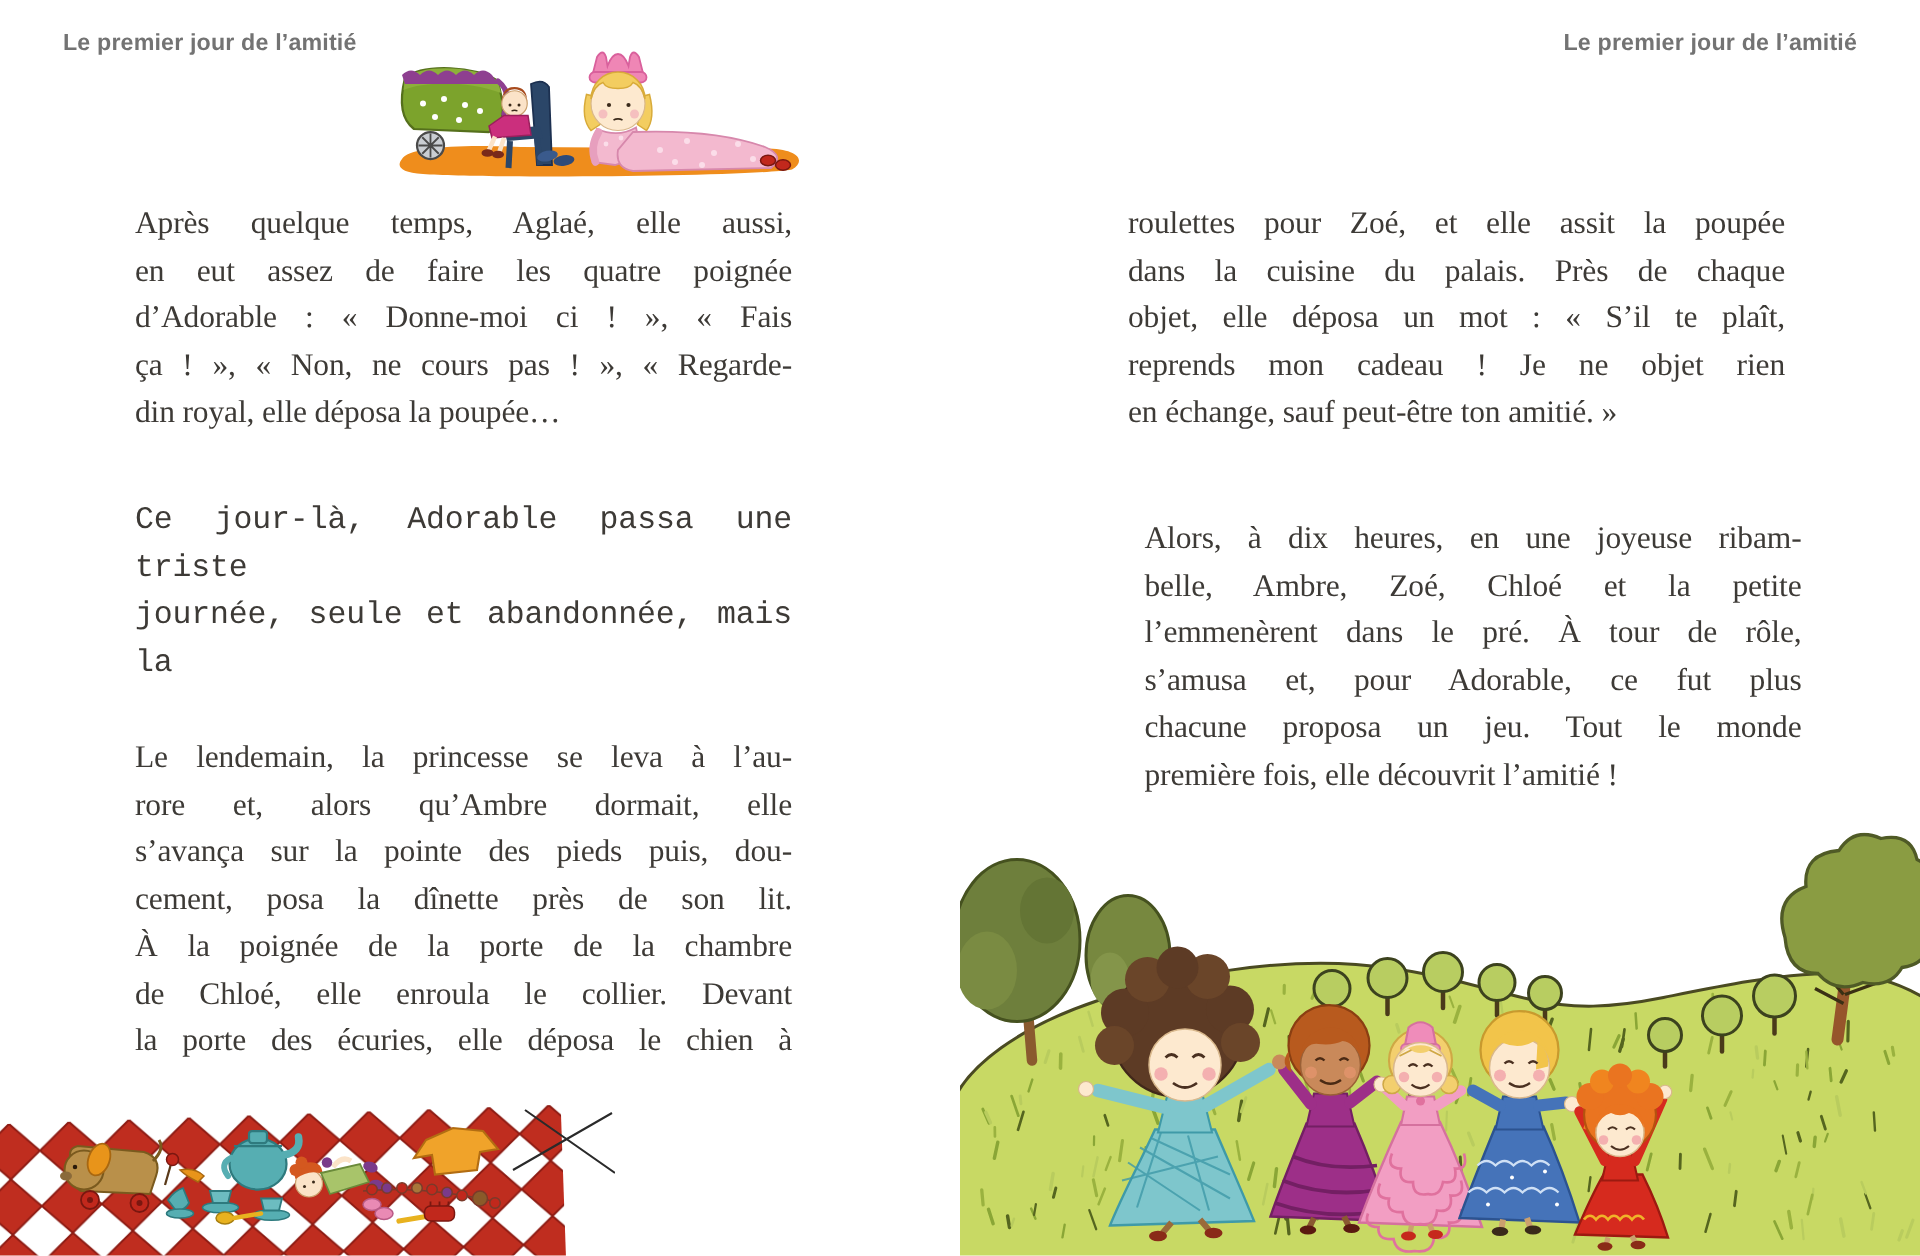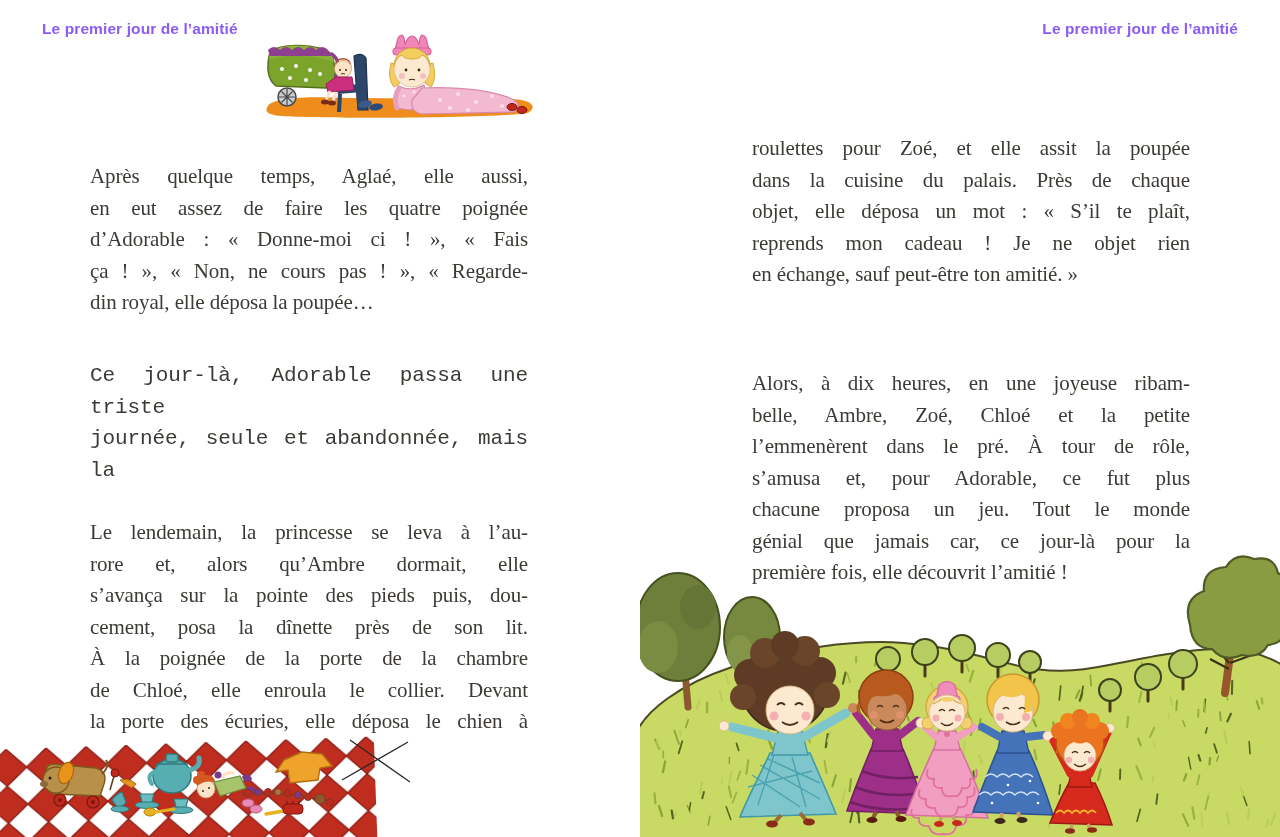--- a/index.html
+++ b/index.html
@@ -1,34 +1,34 @@
 <!DOCTYPE html>
 <html><head>
 <meta charset="utf-8">
 <style>
   html,body{margin:0;padding:0;}
   body{width:1280px;height:837px;background:#ffffff;overflow:hidden;position:relative;
        font-family:"Liberation Serif",serif;}
   .spread{position:absolute;inset:0;background:#ffffff;}
   .running-header{position:absolute;top:20px;font-family:"Liberation Sans",sans-serif;
-       font-weight:bold;font-size:15.5px;color:#8b5cf6;letter-spacing:0.1px;}
+       font-weight:bold;font-size:15.5px;color:#737373;letter-spacing:0.1px;}
   .running-header.left{left:42px;}
   .running-header.right{right:42px;text-align:right;}
   .text-col{position:absolute;width:438px;color:#3d3a36;font-size:21px;
        line-height:31.5px;letter-spacing:-0.1px;}
   .text-col .block{position:absolute;left:0;width:438px;}
   .line{text-align:justify;text-align-last:justify;white-space:normal;}
   .line.no-just{text-align-last:left;}
-  #col-left{left:90px;top:133px;height:600px;margin-top:28px;}
+  #col-left{left:90px;top:133px;height:600px;}
   #col-right{left:752px;top:133px;height:480px;}
   #lblock-a{top:0px;}
   #lblock-b{top:199px;font-family:Liberation Mono, monospace;}   
   #lblock-c{top:356px;}
   #rblock-a{top:0px;}
-  #rblock-b{top:235px;}
+  #rblock-b{top:210px;margin-left:11px;}
   svg{position:absolute;display:block;}
   #illus-top{left:262px;top:28px;}
   #illus-picnic{left:0px;top:728px;}
   #illus-meadow{left:640px;top:555px;}
 </style>
 </head>
 <body>
 
 <div class="spread">
 
@@ -65,21 +65,20 @@
         <div class="line">objet, elle déposa un mot : « S’il te plaît,</div>
         <div class="line">reprends mon cadeau ! Je ne objet rien</div>
         <div class="line no-just">en échange, sauf peut-être ton amitié. »</div>
       </div>
     <div class="block" id="rblock-b">
         <div class="line">Alors, à dix heures, en une joyeuse ribam-</div>
         <div class="line">belle, Ambre, Zoé, Chloé et la petite</div>
         <div class="line">l’emmenèrent dans le pré. À tour de rôle,</div>
         <div class="line">s’amusa et, pour Adorable, ce fut plus</div>
         <div class="line">chacune proposa un jeu. Tout le monde</div>
-        <div class="line">génial que jamais car, ce jour-là pour la</div>
         <div class="line no-just">première fois, elle découvrit l’amitié !</div>
       </div>
   </div>
 
   <svg id="illus-top" width="275" height="92" viewBox="0 0 275 92" role="img" aria-label="Aglaé en chemise de nuit rose, assise près du landau vert et de la poupée sur une chaise">
 
     <path d="M6,78 C10,70 45,68 85,70 L248,71 C270,71 276,79 266,85 C235,90 60,91 20,88 C5,87 2,83 6,78 Z" fill="#ef8d1c"></path>
 
     <g>
       <path d="M8,24 C4,40 6,52 14,58 L64,60 C72,58 74,50 73,40 L70,26 C56,16 20,14 8,24 Z" fill="#7ca32c" stroke="#55701c" stroke-width="1.5"></path>

